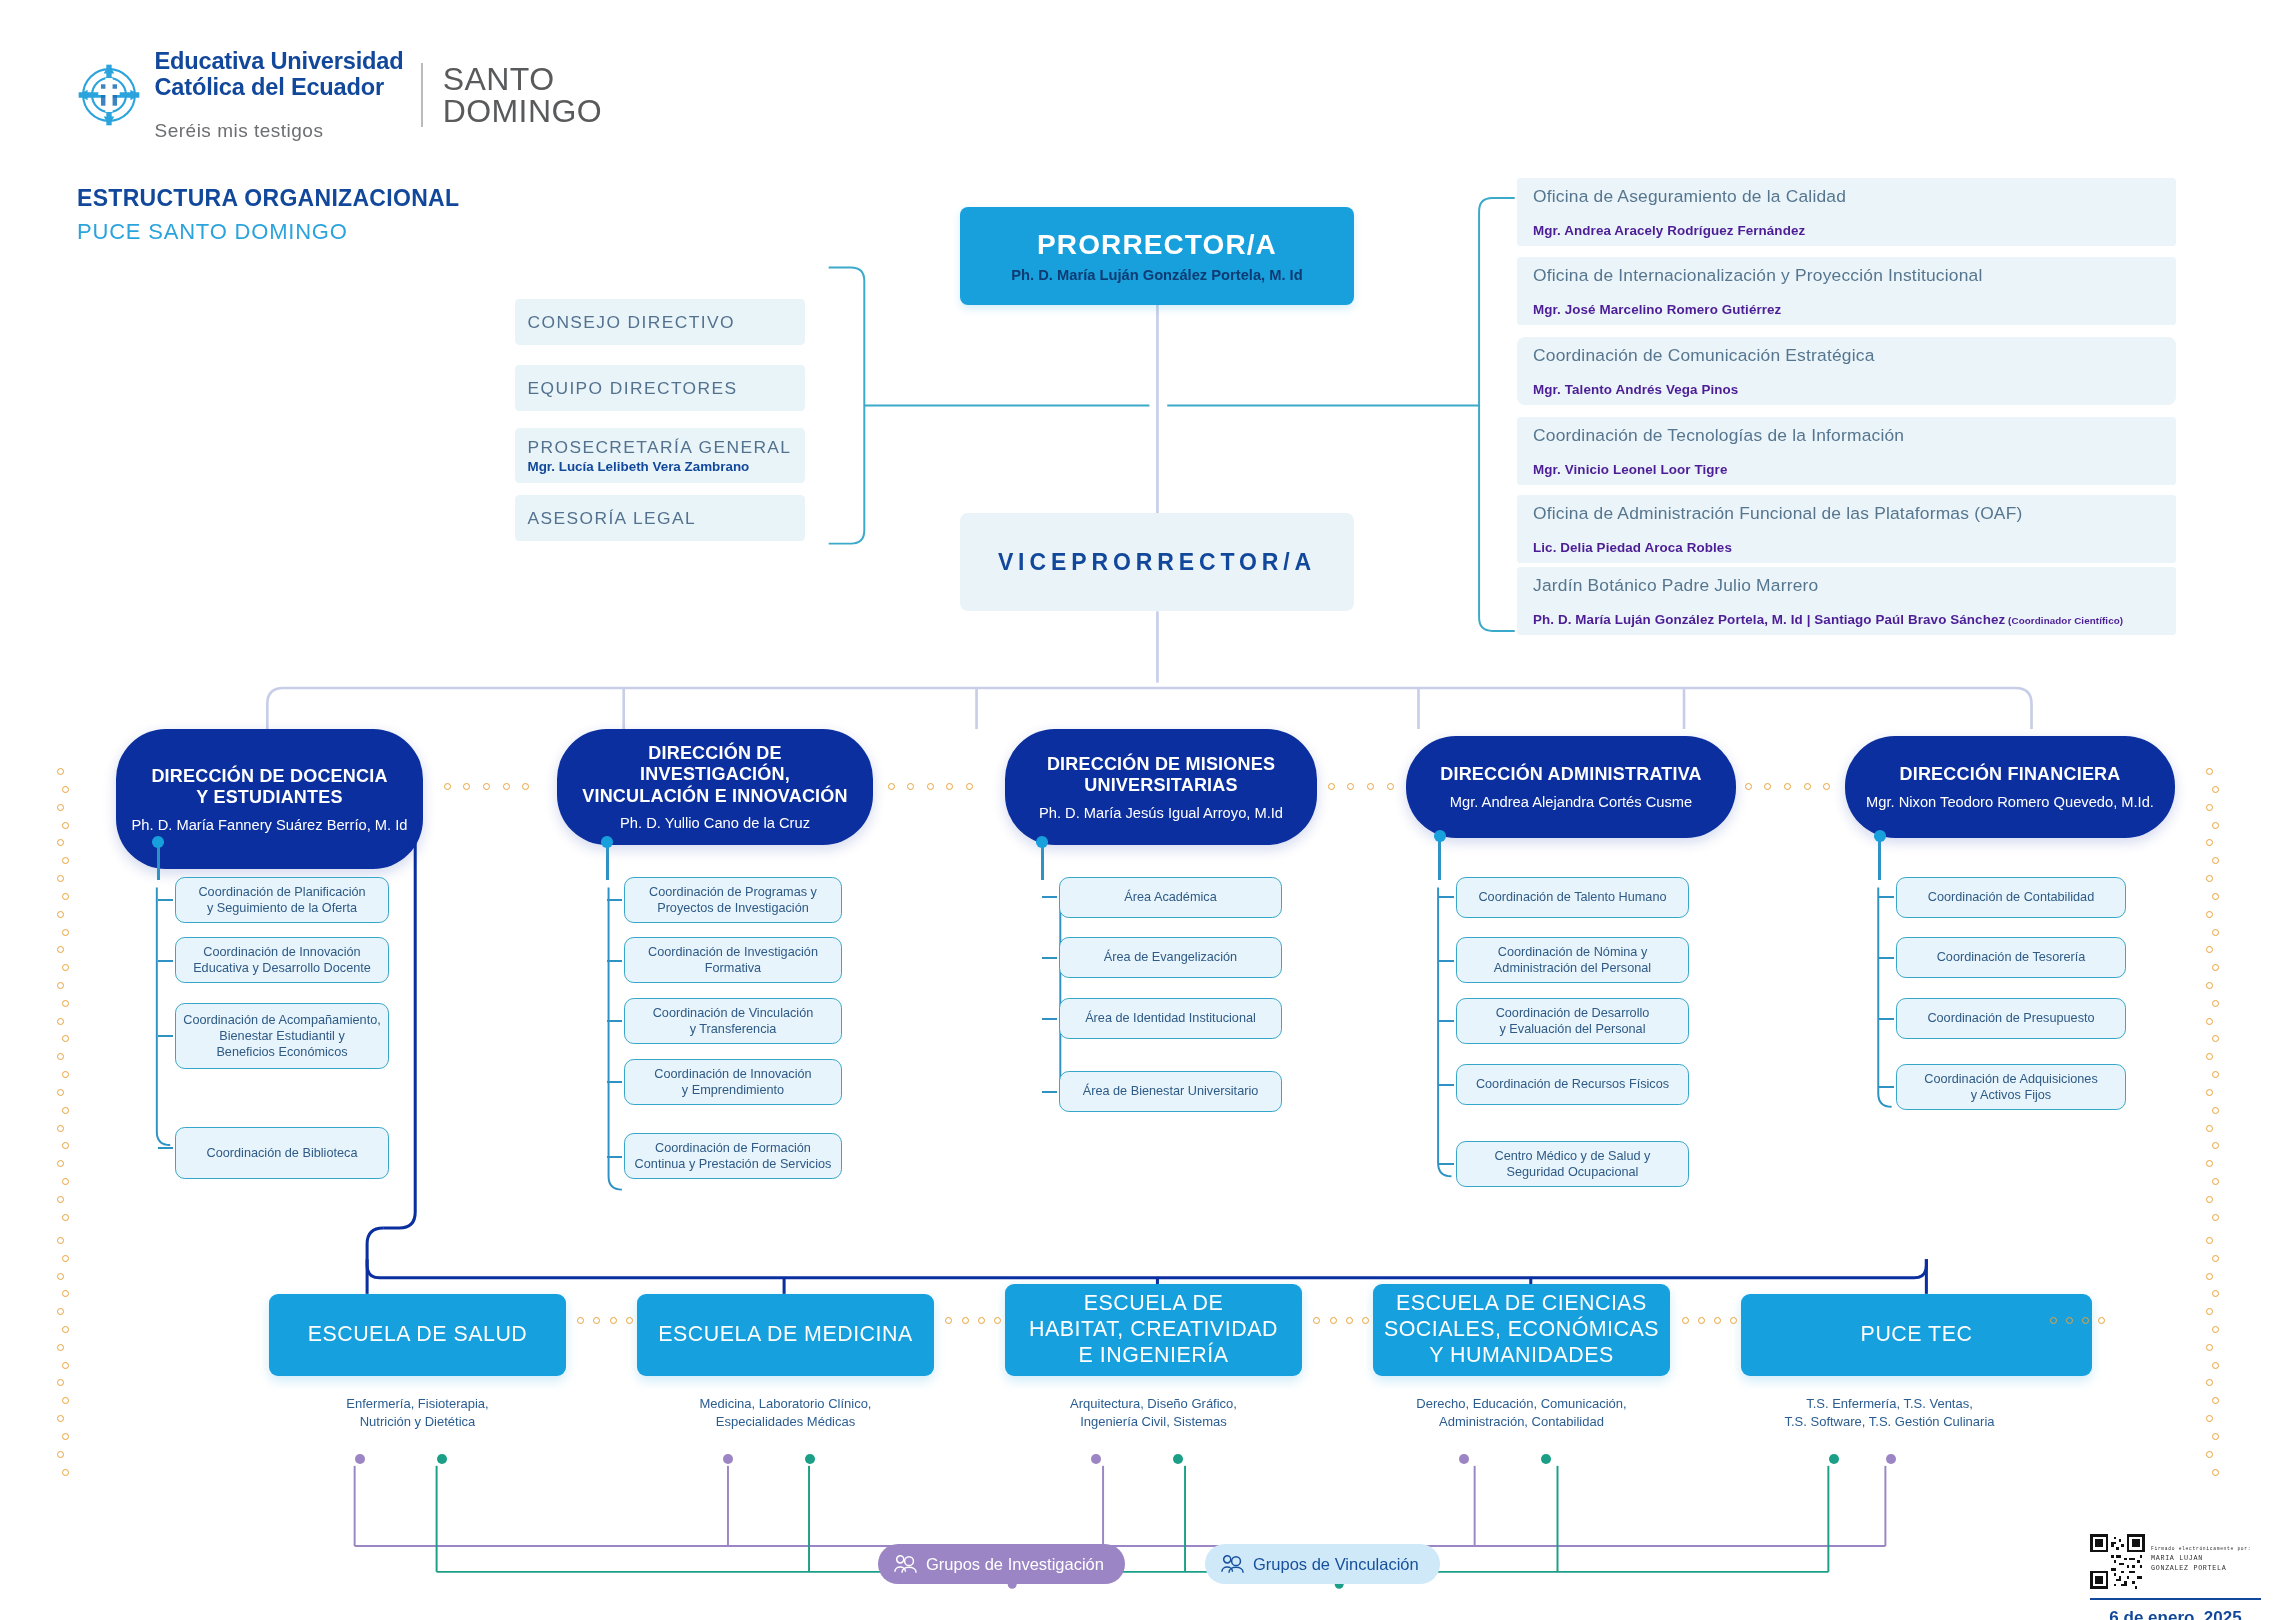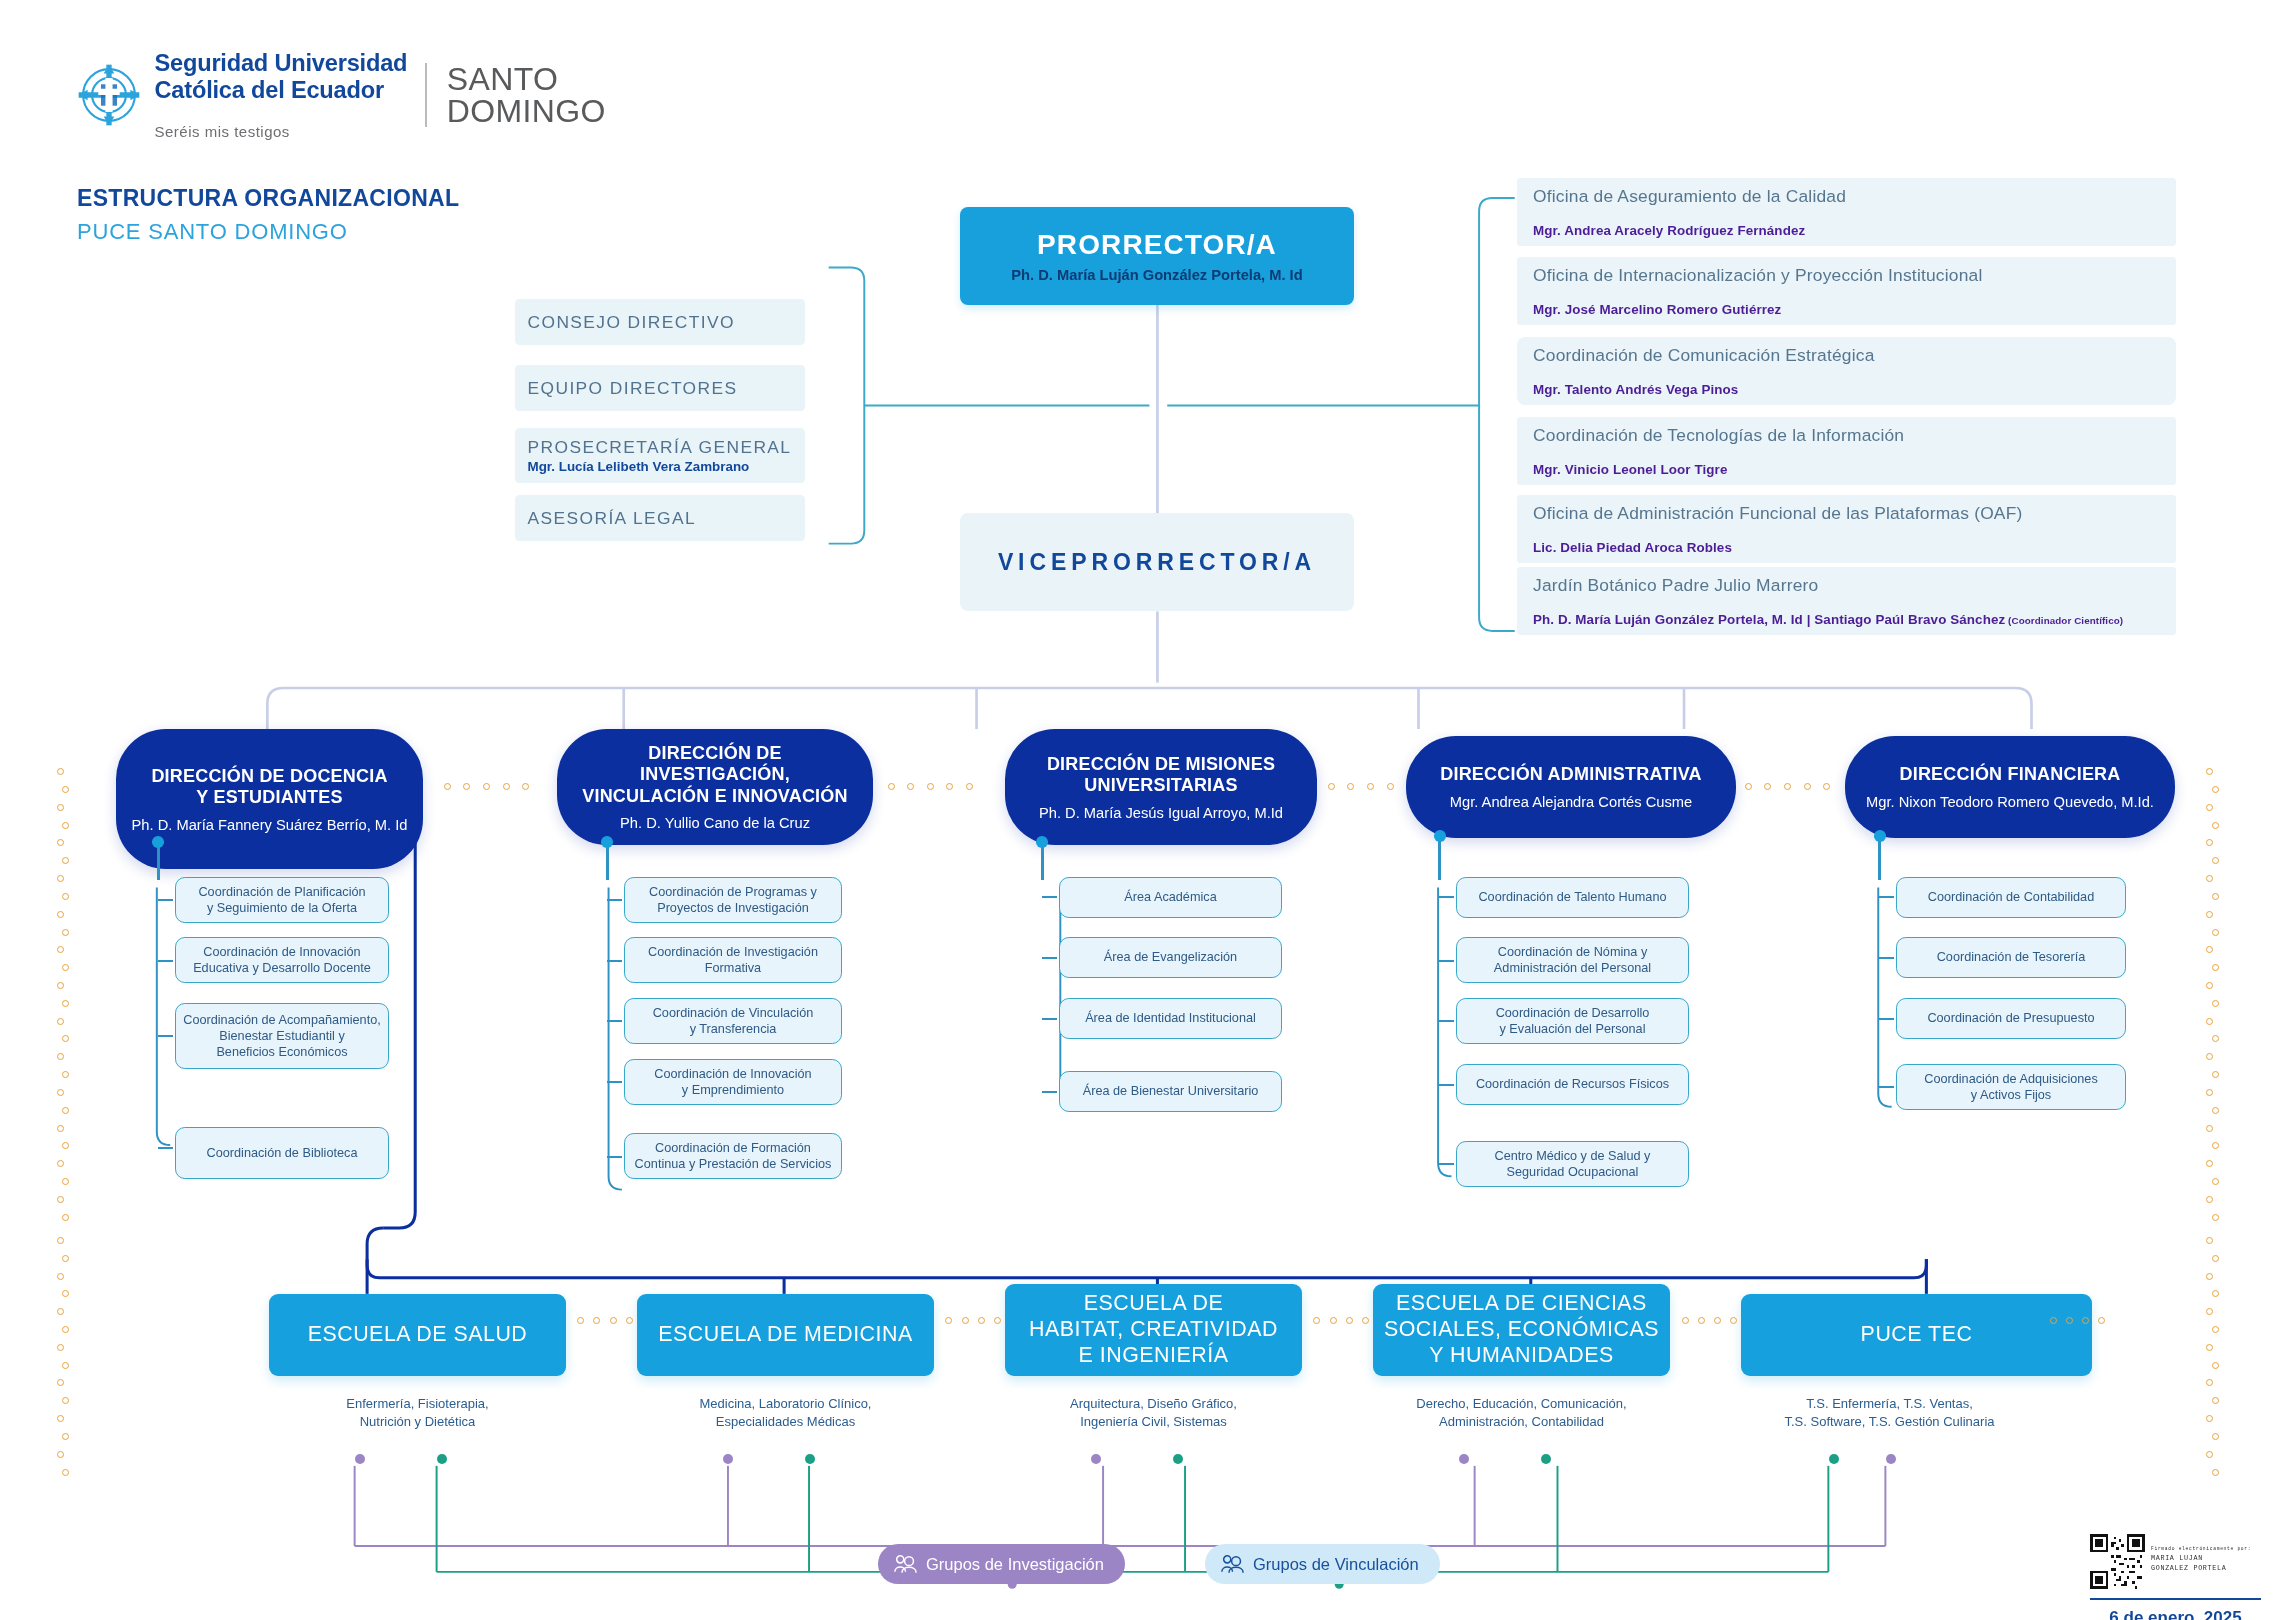--- a/index.html
+++ b/index.html
@@ -11,21 +11,21 @@
   }
   .abs { position:absolute; }
 
   
   #logo-block { left:76px; top:55px; width:552px; height:80px; display:flex; align-items:center; }
   #logo-mark { width:66px; height:66px; flex:0 0 66px; position:relative; }
   #logo-text { margin-left:12.5px; }
   #logo-text .l1, #logo-text .l2 {
     font-weight:bold; font-size:23.6px; color:#12489b; letter-spacing:-0.2px; line-height:1.12;
   }
-  #logo-text .l3 { font-size:15px; color:#6d6e71; margin-top:20px; letter-spacing:0.5px; }
+  #logo-text .l3 { font-size:19px; color:#6d6e71; margin-top:20px; letter-spacing:0.5px; }
   #logo-divider { width:1.8px; height:64px; background:#b9bbbd; margin:0 19.6px 0 18px; }
   #logo-campus { color:#595a5c; font-size:32px; line-height:1.0; letter-spacing:0.4px; }
 
   
   #title-main { left:77px; top:185px; font-size:23px; font-weight:bold; color:#12489b; letter-spacing:0.3px; }
   #title-sub  { left:77px; top:219px; font-size:22px; color:#2ba3dd; letter-spacing:0.8px; }
 
   
   .pillbox {
     background:#e9f4f8; border-radius:4.5px; color:#3f5f82;
@@ -173,21 +173,21 @@
       <path d="M37 3 L31 13 L43 13 Z" fill="#2ba3dd"></path>
       <path d="M37 71 L31 61 L43 61 Z" fill="#2ba3dd"></path>
       <path d="M3 37 L13 31 L13 43 Z" fill="#2ba3dd"></path>
       <path d="M71 37 L61 31 L61 43 Z" fill="#2ba3dd"></path>
       <rect x="28" y="25" width="18" height="24" fill="#1b6fb5" opacity="0.85"></rect>
       <rect x="33" y="18" width="8" height="38" fill="#ffffff"></rect>
       <rect x="25" y="30" width="24" height="7" fill="#ffffff"></rect>
     </svg>
   </div>
   <div id="logo-text">
-    <div class="l1">Seguridad Universidad</div>
+    <div class="l1">Educativa Universidad</div>
     <div class="l2">Católica del Ecuador</div>
     <div class="l3">Seréis mis testigos</div>
   </div>
   <div id="logo-divider"></div>
   <div id="logo-campus">
     <div>SANTO</div>
     <div>DOMINGO</div>
   </div>
 </div>
 

